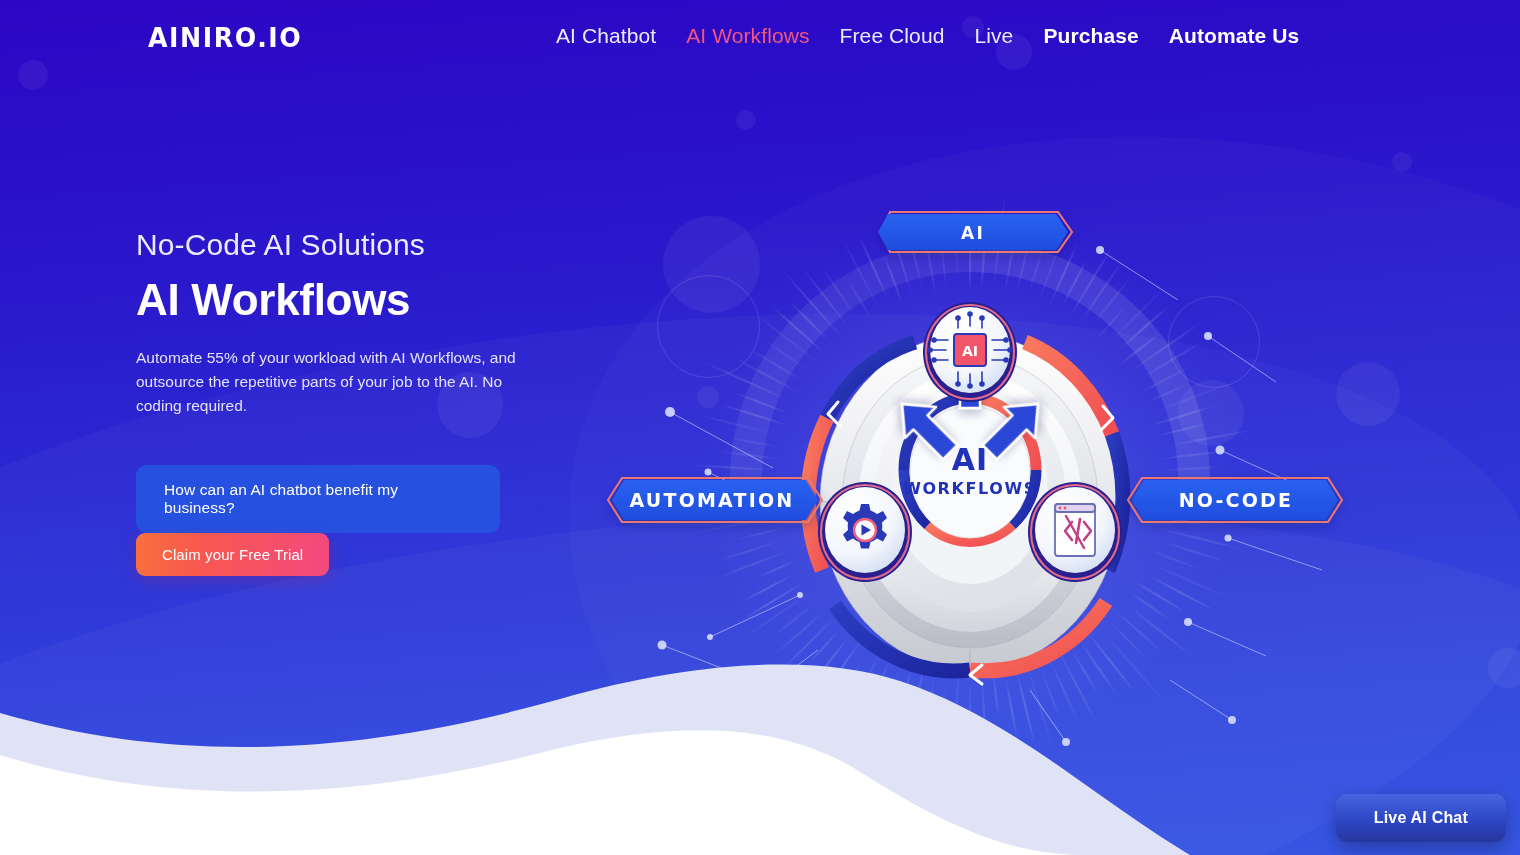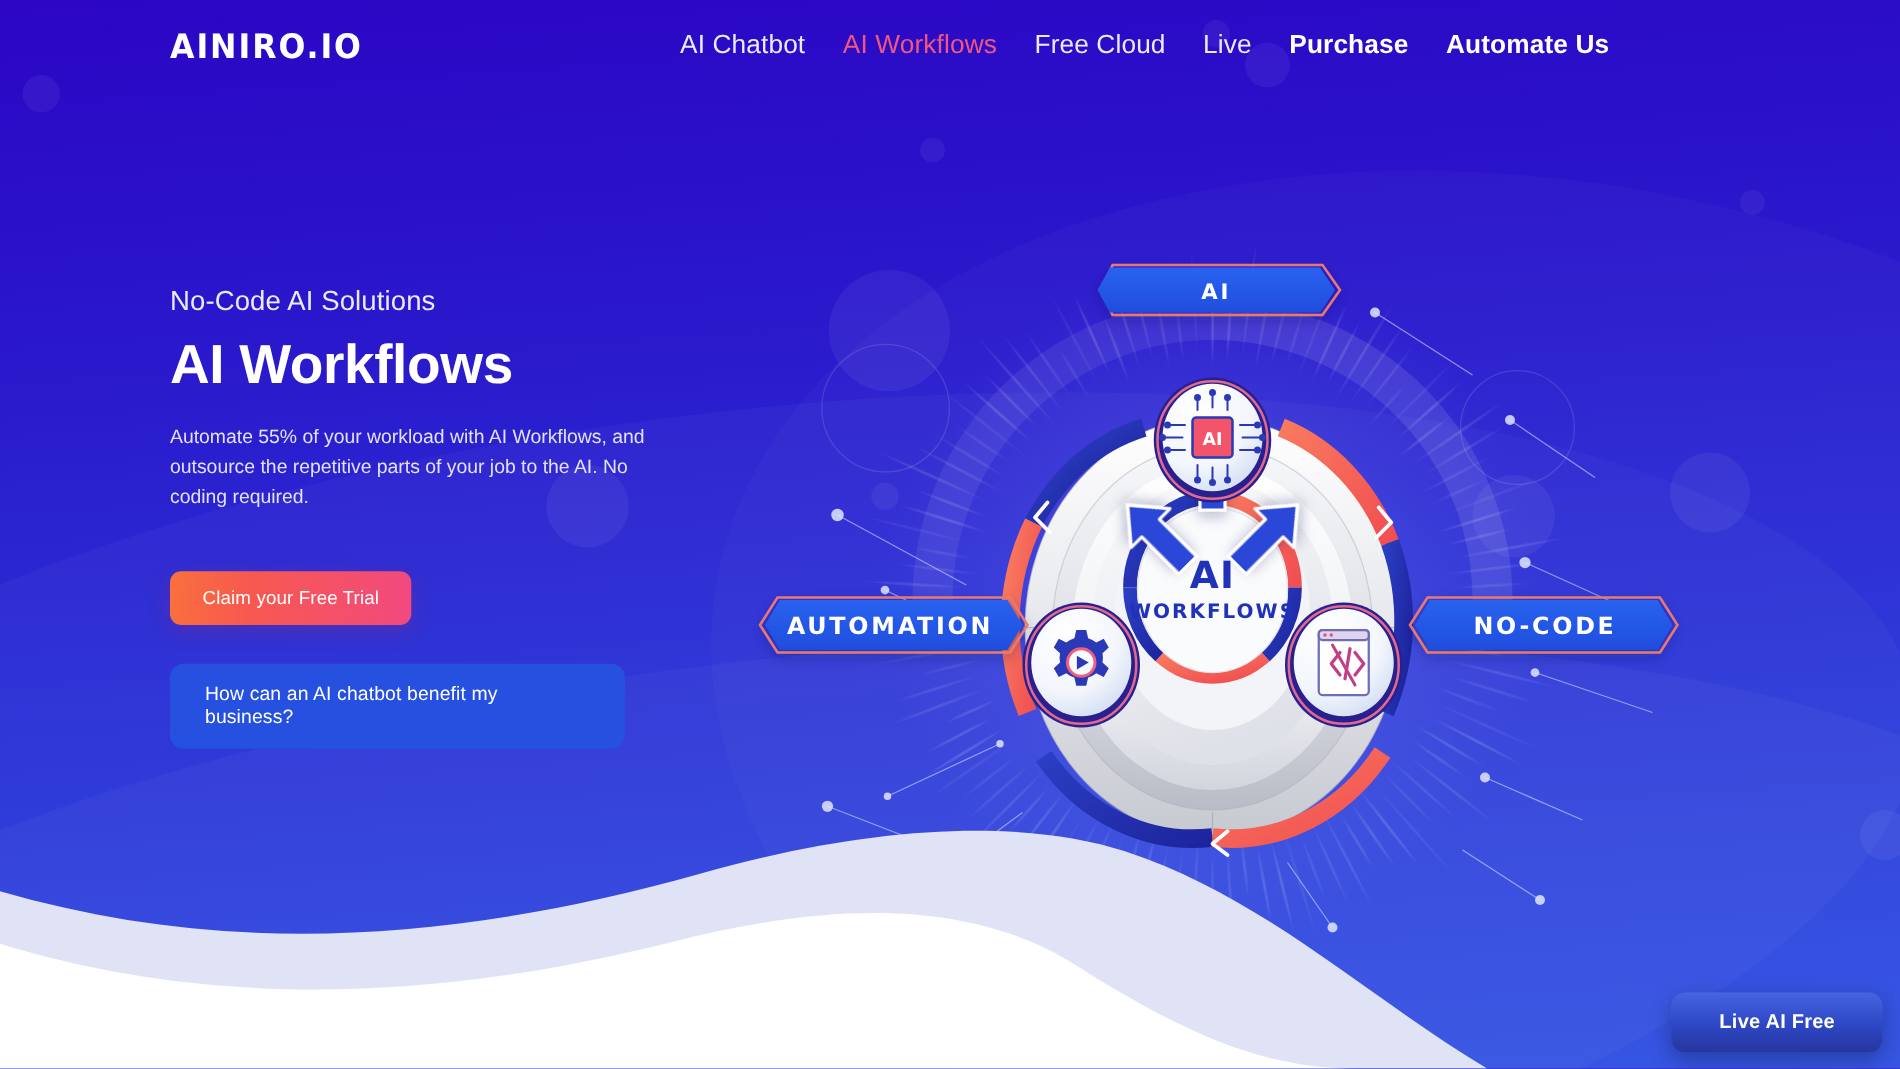--- a/index.html
+++ b/index.html
@@ -35,21 +35,21 @@
   .sheen.a { left:-360px; top:330px; width:1900px; height:700px; transform:rotate(-7deg); }
   .sheen.b { left:-300px; top:520px; width:2000px; height:620px; transform:rotate(-5deg); background:rgba(255,255,255,0.034); }
   .sheen.c { left:560px;  top:150px; width:1400px; height:900px; transform:rotate(12deg); background:rgba(255,255,255,0.022); }
 
   
   .bubble { position:absolute; border-radius:50%; background:rgba(255,255,255,0.055); pointer-events:none; }
   .bubble.ring { background:none; border:1px solid rgba(255,255,255,0.13); }
 
   
   header {
-    position:absolute; top:0; left:0; width:1372px; height:70px;
+    position:absolute; top:0; left:12px; width:1372px; height:70px;
     display:flex; align-items:center; z-index:40;
   }
   #logo {
     position:absolute; left:136px; top:22px;
     color:#fff; font-size:27px; font-weight:700;
     letter-spacing:1.5px;
     font-family:"DejaVu Sans", sans-serif;
     font-stretch:condensed;
     transform:scaleX(1.04);
     transform-origin:left center;
@@ -63,21 +63,21 @@
   nav a {
     color:#eceaff; font-size:21px; text-decoration:none; white-space:nowrap;
     letter-spacing:.1px;
   }
   nav a.active { color:#f1567f; }
   nav a.bold { font-weight:700; color:#ffffff; }
 
   
   #copy { position:absolute; left:136px; top:228px; width:420px; z-index:30; }
   #eyebrow {
-    color:#eceaff; font-size:22px; font-weight:400; letter-spacing:.1px;
+    color:#eceaff; font-size:30px; font-weight:400; letter-spacing:.1px;
     margin-bottom:14px;
   }
   #h1 {
     color:#ffffff; font-size:44px; font-weight:700; letter-spacing:-0.3px;
     line-height:1.08; margin-bottom:22px;
   }
   #lead {
     color:#e3e1fb; font-size:15.5px; line-height:1.55; width:400px;
     margin-bottom:47px;
   }
@@ -157,22 +157,22 @@
       <a href="#">Live</a>
       <a href="#" class="bold">Purchase</a>
       <a href="#" class="bold">Automate Us</a>
     </nav>
   </header>
 
   <section id="copy">
     <div id="eyebrow">No-Code AI Solutions</div>
     <h1 id="h1">AI Workflows</h1>
     <p id="lead">Automate 55% of your workload with AI Workflows, and outsource the repetitive parts of your job to the AI. No coding required.</p>
+    <button id="cta-secondary">How can an AI chatbot benefit my business?</button>
     <button id="cta-primary">Claim your Free Trial</button>
-    <button id="cta-secondary">How can an AI chatbot benefit my business?</button>
   </section>
 
   <div id="hero">
     <svg viewBox="0 0 880 620" xmlns="http://www.w3.org/2000/svg">
       <defs>
 
         <radialGradient id="spokeFade" cx="50%" cy="50%" r="50%">
           <stop offset="0%" stop-color="#ffffff" stop-opacity="0.42"></stop>
           <stop offset="55%" stop-color="#ffffff" stop-opacity="0.26"></stop>
           <stop offset="100%" stop-color="#ffffff" stop-opacity="0"></stop>
@@ -534,15 +534,15 @@
     </svg>
   </div>
 
   <svg id="waves" viewBox="0 0 1520 260" preserveAspectRatio="none">
     <path d="M 0 118 C 180 170 360 160 560 104 C 700 64 820 60 900 86
              C 1010 122 1090 200 1190 260 L 0 260 Z" fill="#dfe3f5"></path>
     <path d="M 0 160 C 170 212 350 206 540 158 C 690 120 790 132 862 178
              C 960 240 1020 260 1086 260 L 0 260 Z" fill="#ffffff"></path>
   </svg>
 
-  <button id="livechat">Live AI Free</button>
+  <button id="livechat">Live AI Chat</button>
 
 </div>
 
 </body></html>

